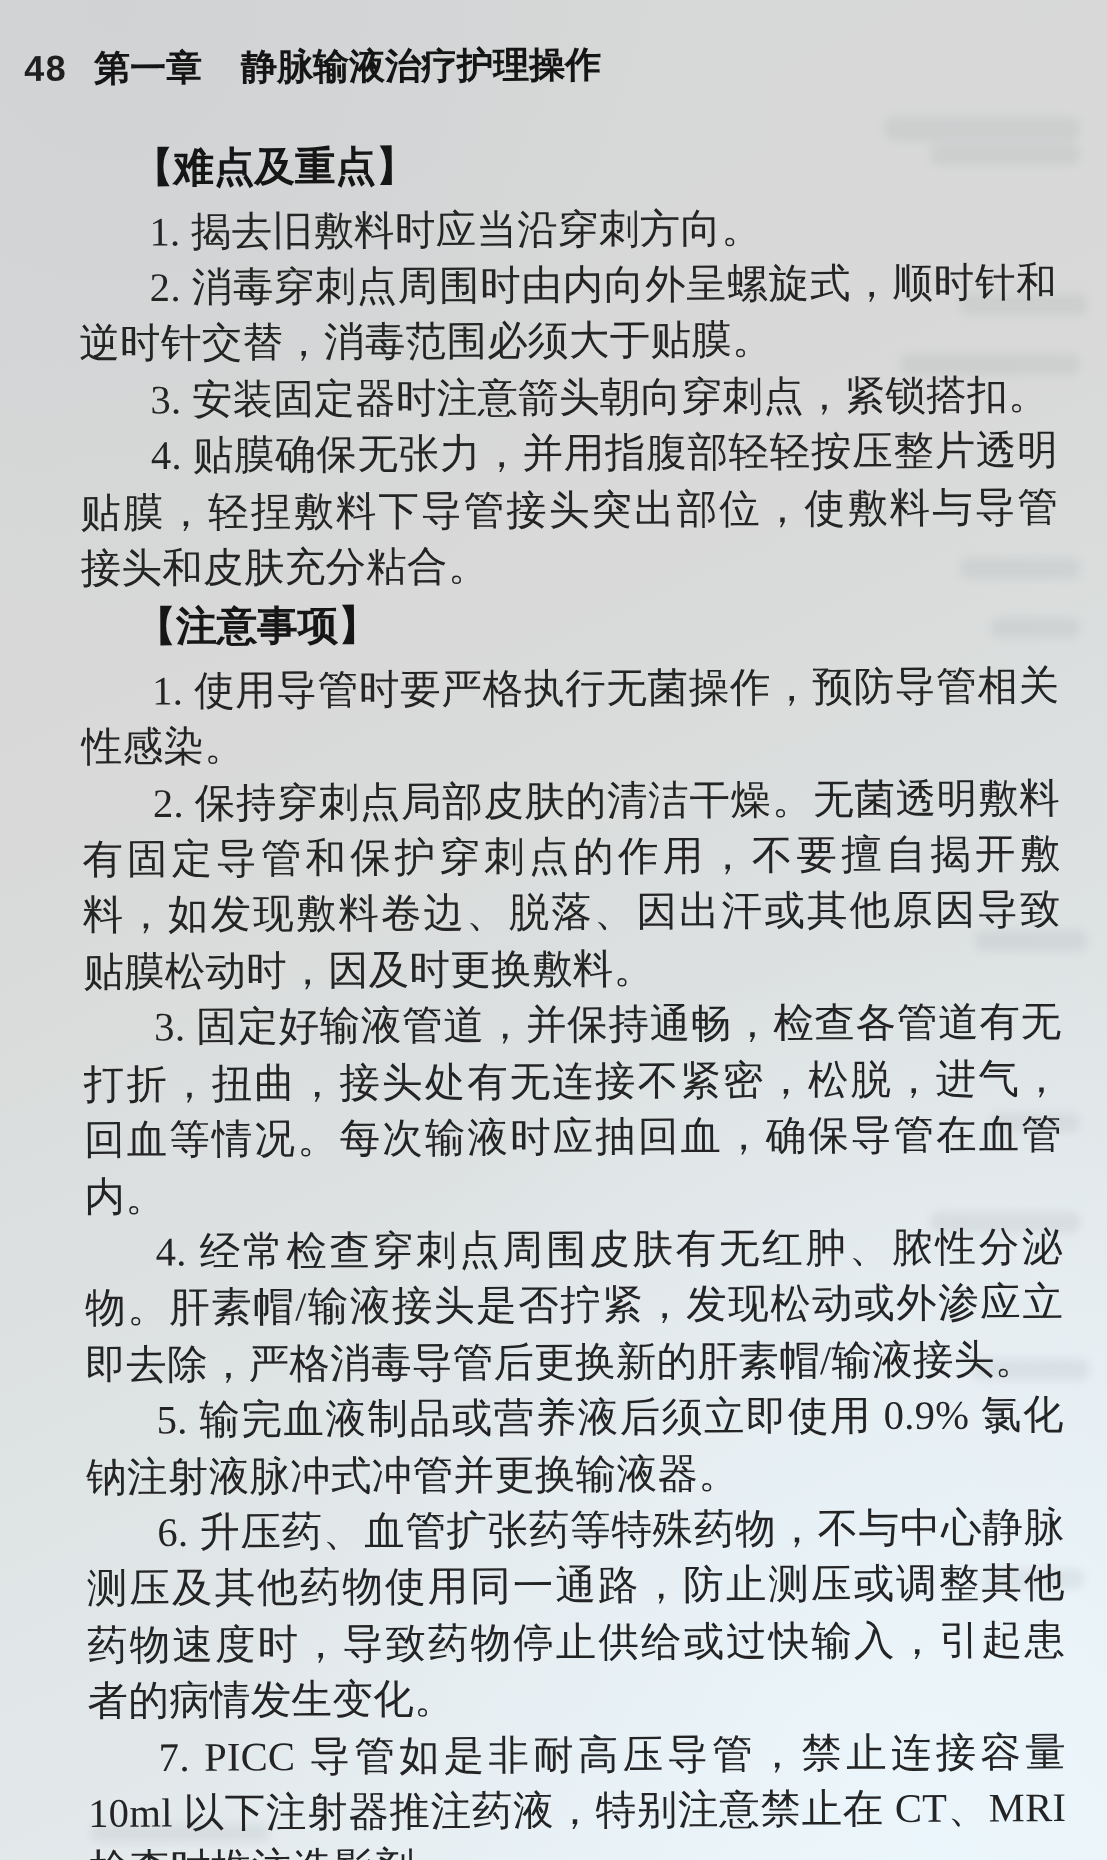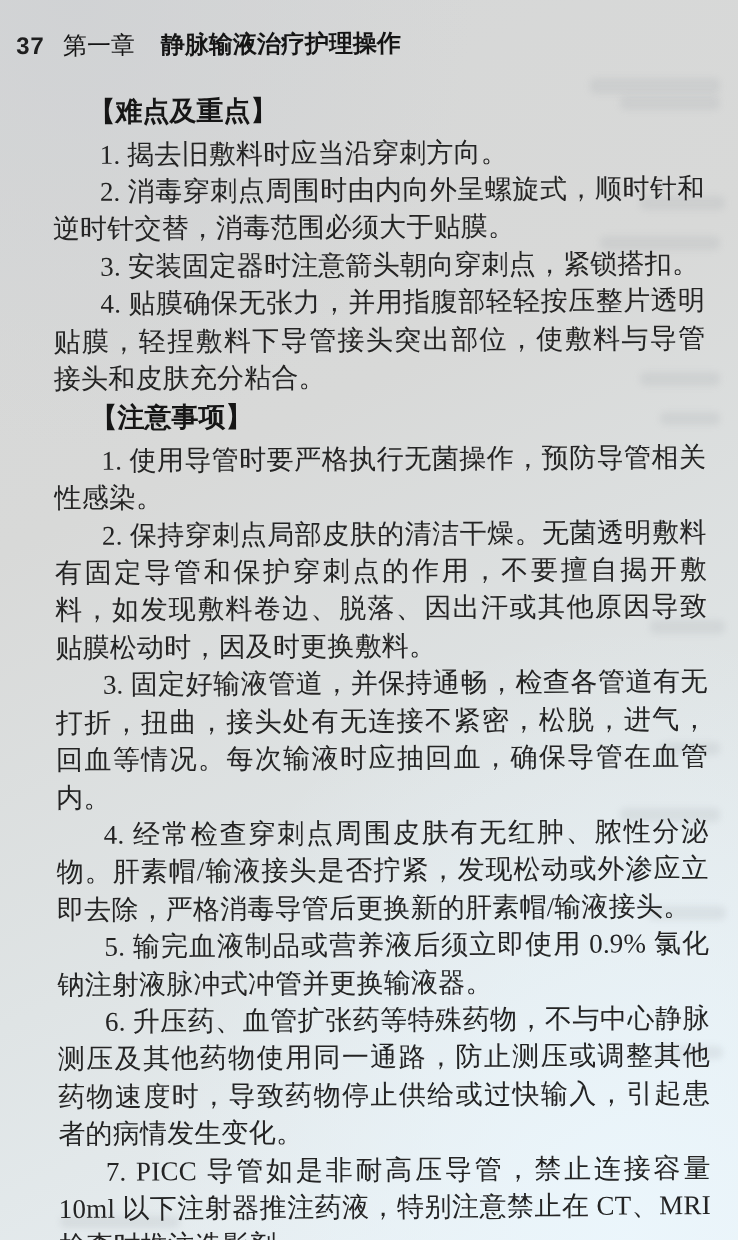--- a/index.html
+++ b/index.html
@@ -37,21 +37,21 @@
   }
   .page-number {
     font-size: 24px;
     font-weight: 600;
     letter-spacing: 1px;
     color: #1f1f1f;
   }
   .chapter-label {
     margin-left: 18px;
     font-size: 24px;
-    font-weight: 400;
+    font-weight: 700;
     color: #151515;
   }
   .chapter-title {
     margin-left: 26px;
     font-size: 24px;
     font-weight: 700;
     color: #151515;
   }
   .content {
     position: absolute;
@@ -94,21 +94,21 @@
   <div class="artifact" style="top:372px; left:640px; width:80px; height:14px;"></div>
   <div class="artifact" style="top:412px; left:660px; width:60px; height:13px;"></div>
   <div class="artifact" style="top:620px; left:650px; width:75px; height:14px;"></div>
   <div class="artifact" style="top:742px; left:660px; width:60px; height:13px;"></div>
   <div class="artifact" style="top:808px; left:620px; width:100px; height:14px;"></div>
   <div class="artifact" style="top:906px; left:648px; width:78px; height:14px;"></div>
   <div class="artifact" style="top:1046px; left:655px; width:68px; height:13px;"></div>
   <div class="artifact" style="top:1216px; left:60px; width:120px; height:12px;"></div>
 
   <div class="running-header">
-    <span class="page-number">37</span>
+    <span class="page-number">48</span>
     <span class="chapter-label">第一章</span>
     <span class="chapter-title">静脉输液治疗护理操作</span>
   </div>
 
   <div class="content">
 
     <div class="section">
       <h2 class="section-heading">【难点及重点】</h2>
       <div class="paragraphs">
         <p class="para">1. 揭去旧敷料时应当沿穿刺方向。</p>

